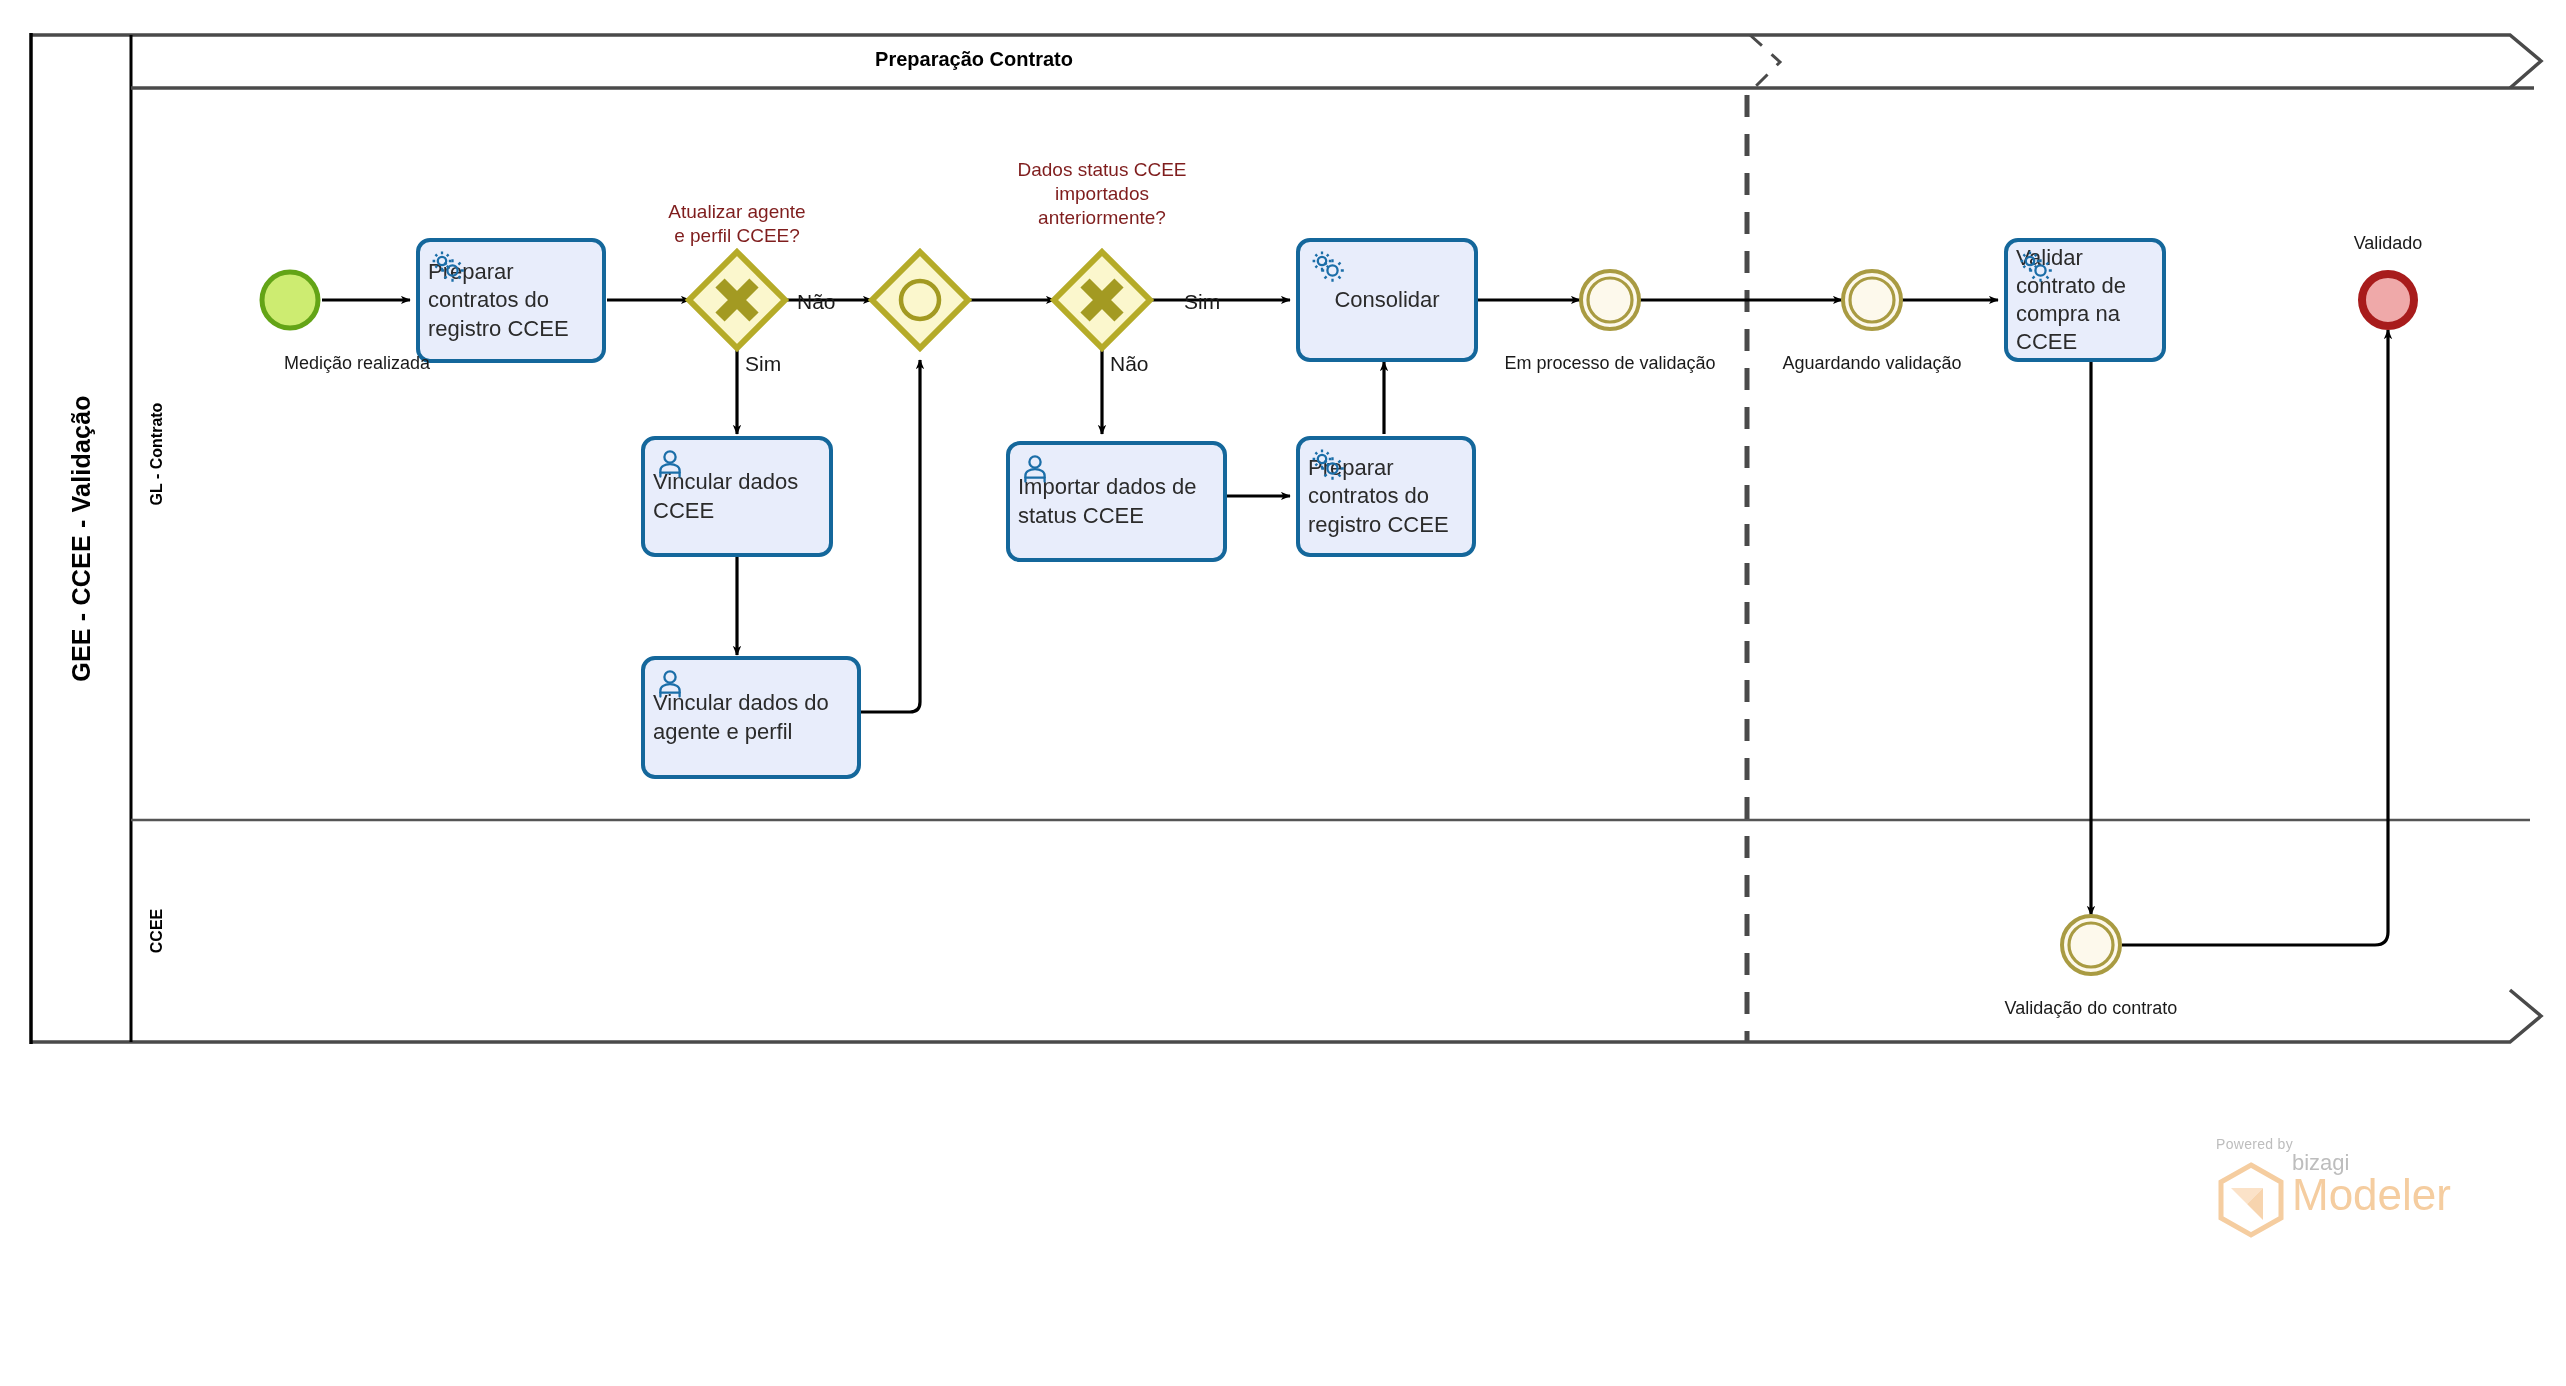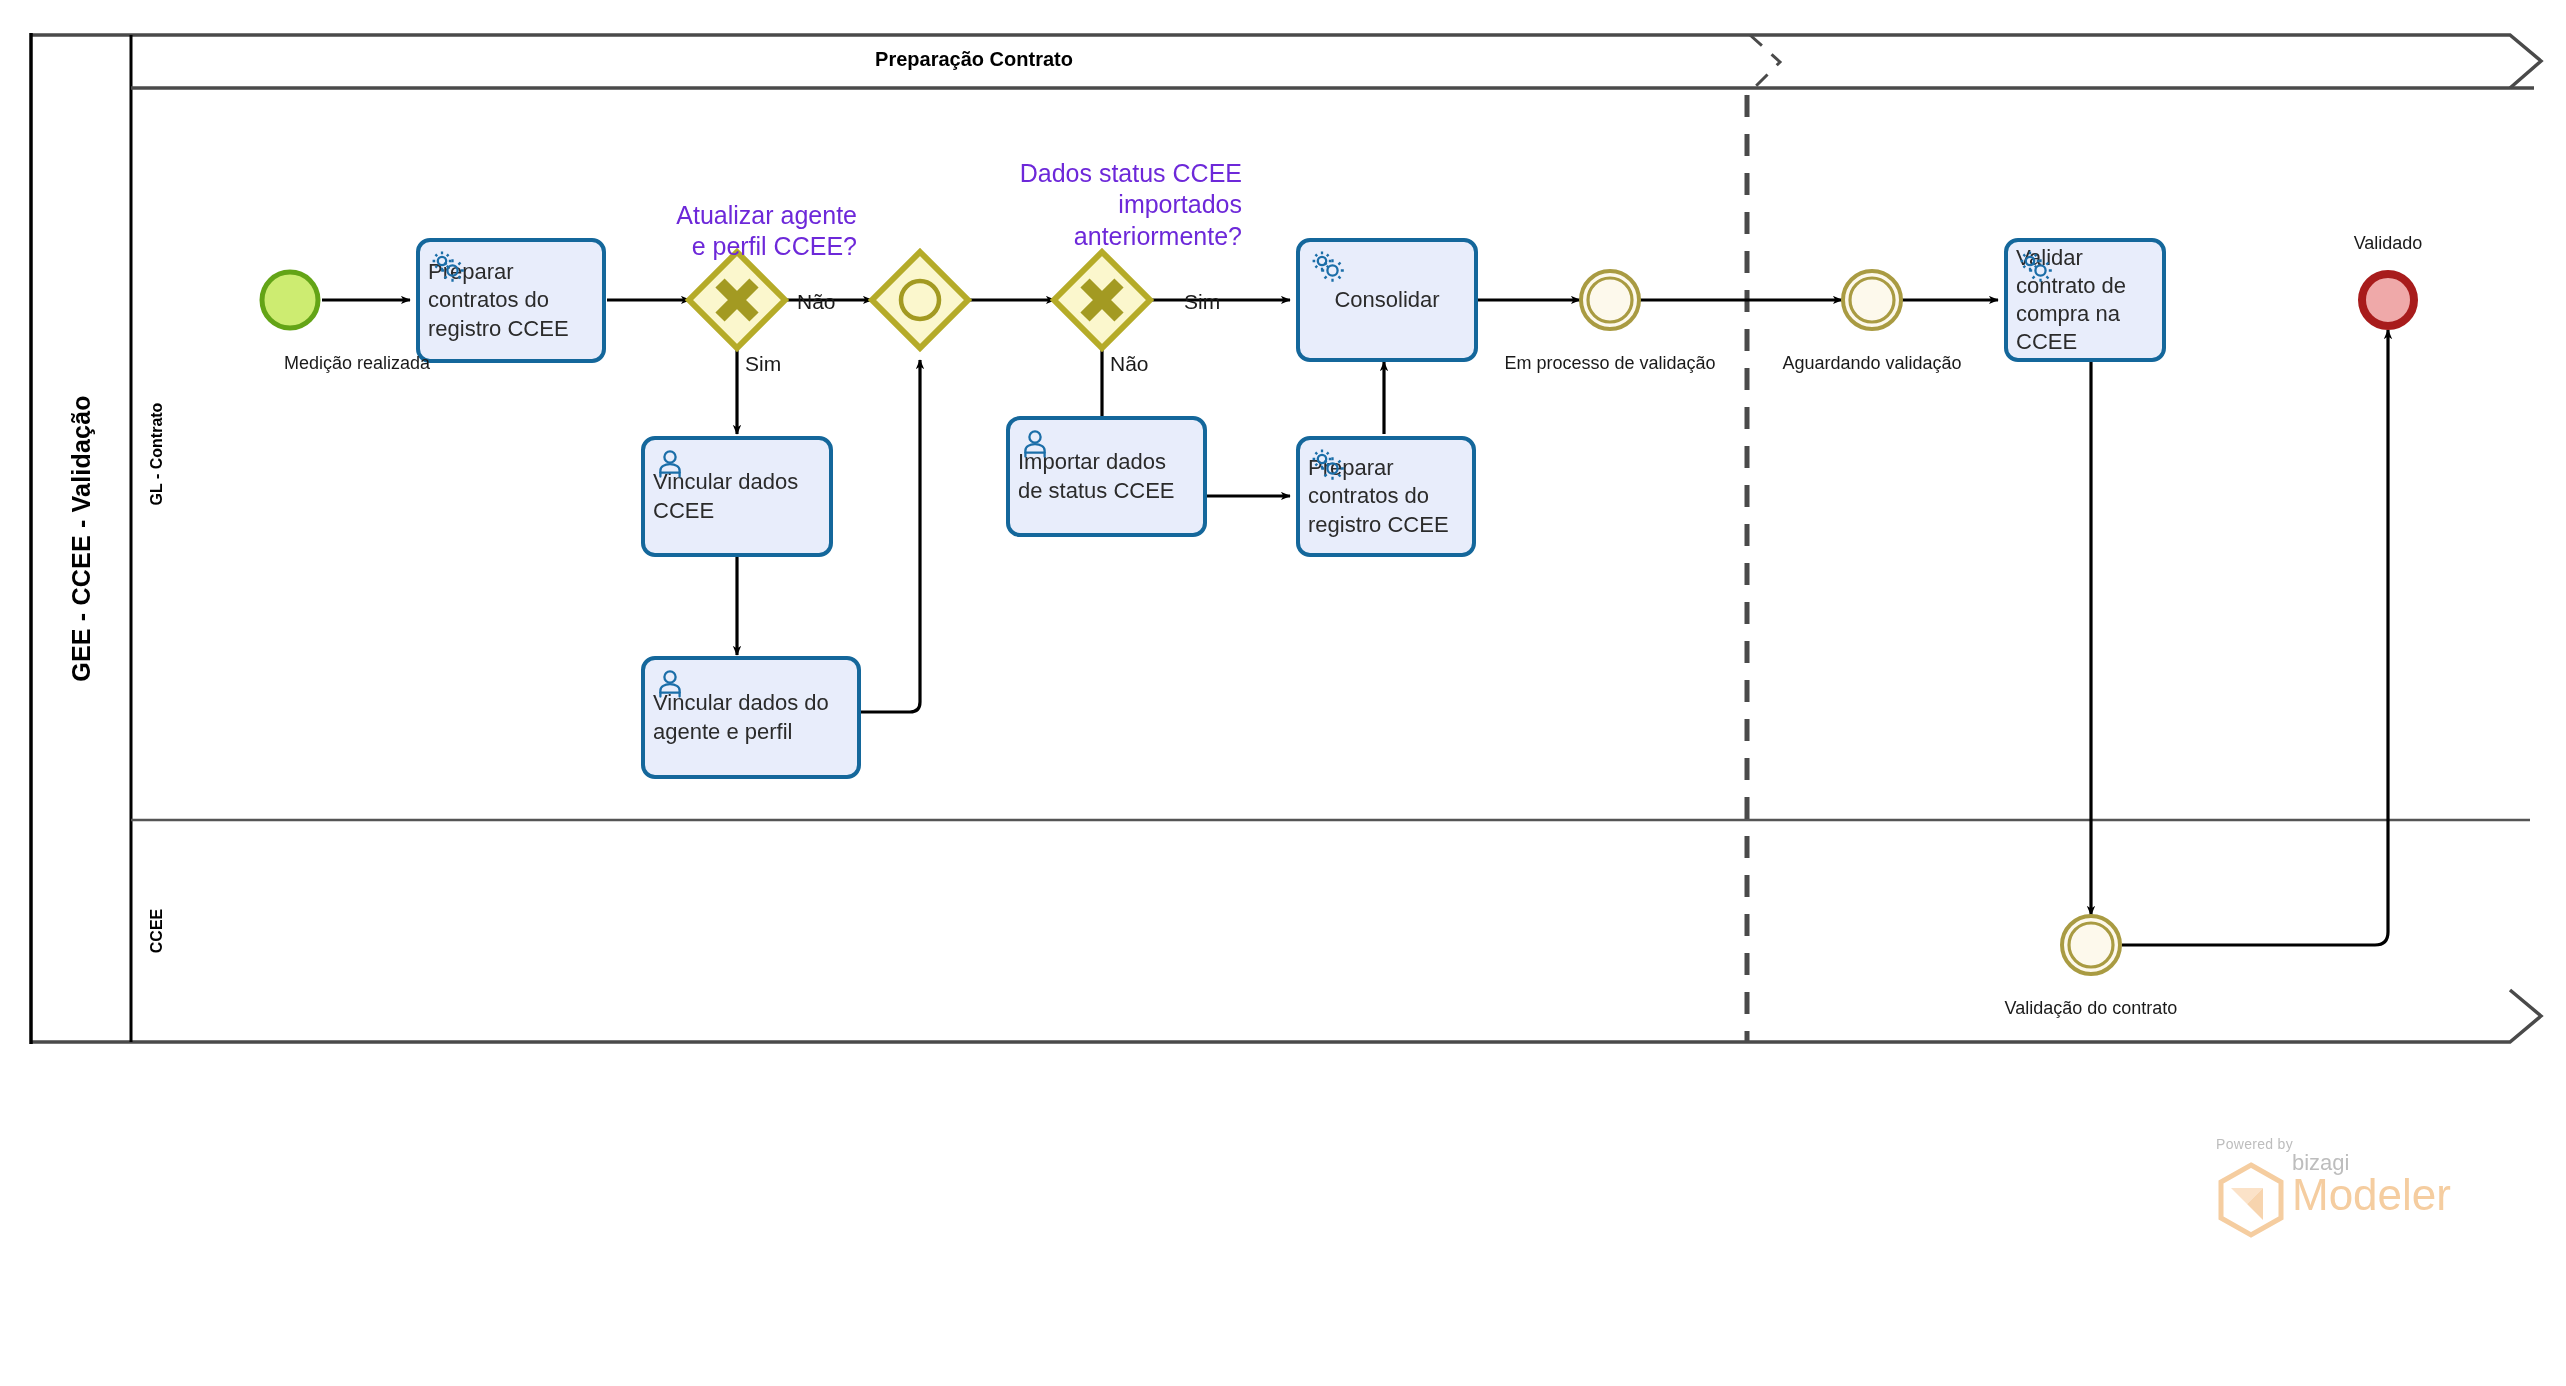--- a/index.html
+++ b/index.html
@@ -33,21 +33,21 @@
   .task .tasklabel{
     font-size:22px;line-height:1.28;color:#2b2b2b;text-align:left;
     padding:0 8px;font-family:"Liberation Sans",sans-serif;
   }
   .task .ticon{position:absolute;left:10px;top:8px;width:36px;height:34px;}
   .evlabel{
     position:absolute;text-align:center;font-size:18px;color:#1a1a1a;
     font-family:"Liberation Sans",sans-serif;white-space:nowrap;
   }
   .gwlabel{
-    position:absolute;text-align:right;font-size:25px;line-height:1.25;color:#6d28d9;
+    position:absolute;text-align:center;font-size:19px;line-height:1.25;color:#7f1d1d;
     font-family:"Liberation Sans",sans-serif;
   }
   .flowlabel{
     position:absolute;font-size:21px;color:#1a1a1a;
     font-family:"Liberation Sans",sans-serif;white-space:nowrap;
   }
   .logo{position:absolute;left:2216px;top:1136px;}
   .logo .pw{font-size:14px;color:#bdbdbd;font-family:"Liberation Sans",sans-serif;letter-spacing:.3px;}
   .logo .bz{font-size:22px;color:#bdbdbd;font-family:"Liberation Sans",sans-serif;margin-left:76px;line-height:1;}
   .logo .md{font-size:44px;color:#f5cda0;font-family:"Liberation Sans",sans-serif;margin-left:76px;line-height:.95;}
@@ -204,21 +204,21 @@
     <svg class="ticon" viewBox="0 0 36 34">
       <g fill="none" stroke="#1b6ea8" stroke-width="2.3" stroke-linecap="round">
         <circle cx="15" cy="9" r="5.6"></circle>
         <path d="M5.4,28.6 L5.4,22.4 C5.4,18.6 9.6,16.2 15,16.2 C20.4,16.2 24.6,18.6 24.6,22.4 L24.6,28.6"></path>
         <path d="M5.4,24.6 L24.6,24.6"></path>
       </g>
     </svg>
     <div class="tasklabel">Vincular dados do agente e perfil</div>
   </div>
 
-  <div class="task" style="left:1006px;top:416px;width:201px;height:121px;">
+  <div class="task" style="left:1006px;top:441px;width:221px;height:121px;">
     <svg class="ticon" viewBox="0 0 36 34">
       <g fill="none" stroke="#1b6ea8" stroke-width="2.3" stroke-linecap="round">
         <circle cx="15" cy="9" r="5.6"></circle>
         <path d="M5.4,28.6 L5.4,22.4 C5.4,18.6 9.6,16.2 15,16.2 C20.4,16.2 24.6,18.6 24.6,22.4 L24.6,28.6"></path>
         <path d="M5.4,24.6 L24.6,24.6"></path>
       </g>
     </svg>
     <div class="tasklabel">Importar dados de status CCEE</div>
   </div>
 

